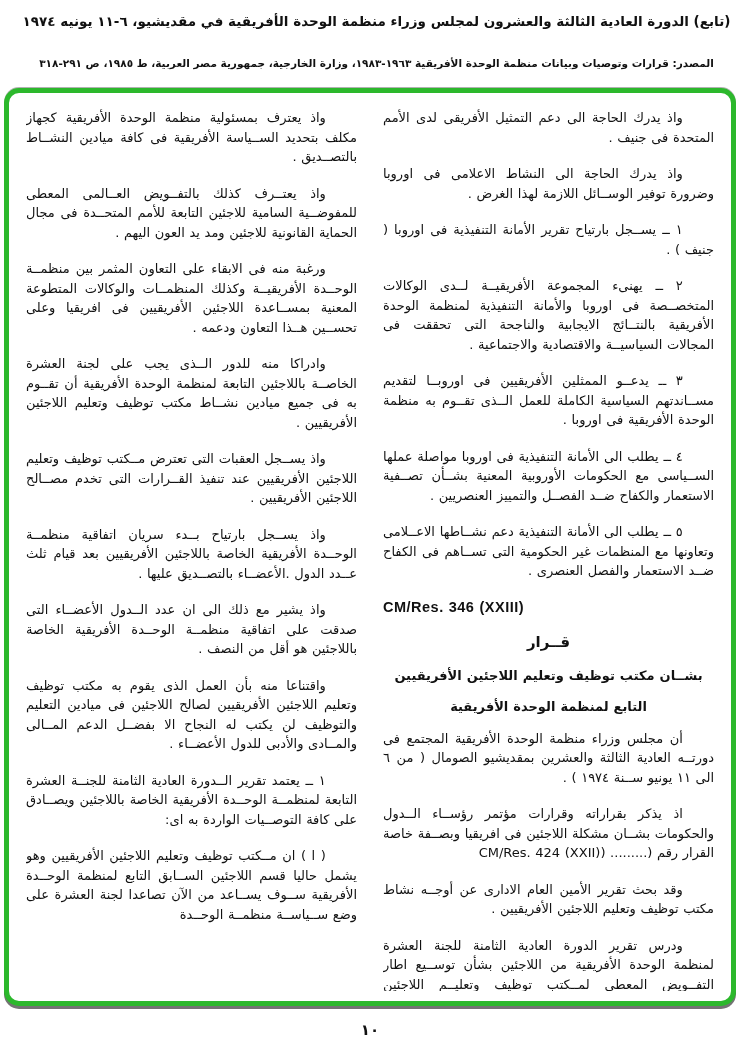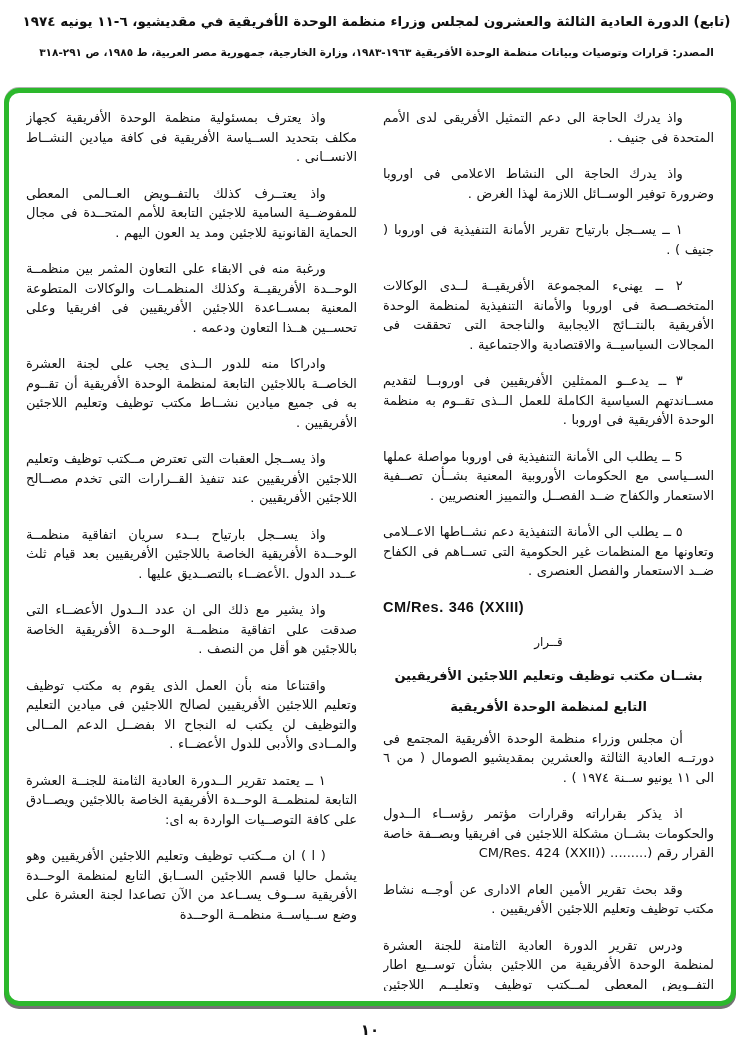--- a/index.html
+++ b/index.html
@@ -24,21 +24,21 @@
     direction: rtl;
     padding-left: 13px;
   }
   .hdr-line1 {
     margin-top: 13px;
     font-size: 13.5px;
     font-weight: bold;
     letter-spacing: 0.2px;
   }
   .hdr-line2 {
-    margin-top: 17px;
+    margin-top: 28px;
     font-size: 10.5px;
     font-weight: bold;
   }
   
   .box {
     position: absolute;
     left: 4px;
     top: 88px;
     width: 732px;
     height: 918px;
@@ -78,22 +78,22 @@
     text-indent: 0;
     font-family: Liberation Sans, sans-serif;
     font-weight: bold;
     font-size: 14.5px;
     letter-spacing: 0.5px;
     margin: 10px 0 16px 0;
   }
   .p-title {
     text-align: center;
     text-indent: 0;
-    font-weight: normal;
-    font-size: 12px;
+    font-weight: bold;
+    font-size: 15px;
     margin: 2px 0 13px 0;
   }
   .p-subtitle {
     text-align: center;
     text-indent: 0;
     font-weight: bold;
     font-size: 13px;
     margin: 0 0 12px 0;
   }
   .p-bold {
@@ -124,34 +124,34 @@
 
   <div class="box">
     <div class="cols">
       <section class="col">
 
       <p class="para p-body">واذ يدرك الحاجة الى دعم التمثيل الأفريقى لدى الأمم المتحدة فى جنيف .</p>
           <p class="para p-body">واذ يدرك الحاجة الى النشاط الاعلامى فى اوروبا وضرورة توفير الوســائل اللازمة لهذا الغرض .</p>
           <p class="para p-body">١ ــ يســجل بارتياح تقرير الأمانة التنفيذية فى اوروبا ( جنيف ) .</p>
           <p class="para p-body">٢ ــ يهنىء المجموعة الأفريقيــة لــدى الوكالات المتخصــصة فى اوروبا والأمانة التنفيذية لمنظمة الوحدة الأفريقية بالنتــائج الايجابية والناجحة التى تحققت فى المجالات السياسيــة والاقتصادية والاجتماعية .</p>
           <p class="para p-body">٣ ــ يدعــو الممثلين الأفريقيين فى اوروبــا لتقديم مســاندتهم السياسية الكاملة للعمل الــذى تقــوم به منظمة الوحدة الأفريقية فى اوروبا .</p>
-          <p class="para p-body">5 ــ يطلب الى الأمانة التنفيذية فى اوروبا مواصلة عملها الســياسى مع الحكومات الأوروبية المعنية بشــأن تصــفية الاستعمار والكفاح ضــد الفصــل والتمييز العنصريين .</p>
+          <p class="para p-body">٤ ــ يطلب الى الأمانة التنفيذية فى اوروبا مواصلة عملها الســياسى مع الحكومات الأوروبية المعنية بشــأن تصــفية الاستعمار والكفاح ضــد الفصــل والتمييز العنصريين .</p>
           <p class="para p-body">٥ ــ يطلب الى الأمانة التنفيذية دعم نشــاطها الاعــلامى وتعاونها مع المنظمات غير الحكومية التى تســاهم فى الكفاح ضــد الاستعمار والفصل العنصرى .</p>
           <p class="para p-ref">CM/Res. 346 (XXIII)</p>
           <p class="para p-title">قــرار</p>
           <p class="para p-subtitle">بشــان مكتب توظيف وتعليم اللاجئين الأفريقيين</p>
           <p class="para p-subtitle">التابع لمنظمة الوحدة الأفريقية</p>
           <p class="para p-body">أن مجلس وزراء منظمة الوحدة الأفريقية المجتمع فى دورتــه العادية الثالثة والعشرين بمقديشيو الصومال ( من ٦ الى ١١ يونيو ســنة ١٩٧٤ ) .</p>
           <p class="para p-body">اذ يذكر بقراراته وقرارات مؤتمر رؤســاء الــدول والحكومات بشــان مشكلة اللاجئين فى افريقيا وبصــفة خاصة القرار رقم (......... (CM/Res. 424 (XXII)</p>
           <p class="para p-body">وقد بحث تقرير الأمين العام الادارى عن أوجــه نشاط مكتب توظيف وتعليم اللاجئين الأفريقيين .</p>
           <p class="para p-body">ودرس تقرير الدورة العادية الثامنة للجنة العشرة لمنظمة الوحدة الأفريقية من اللاجئين بشأن توســيع اطار التفــويض المعطى لمــكتب توظيف وتعليــم اللاجئين الأفريقيين .</p>
         </section>
       <section class="col">
 
-      <p class="para p-body">واذ يعترف بمسئولية منظمة الوحدة الأفريقية كجهاز مكلف بتحديد الســياسة الأفريقية فى كافة ميادين النشــاط الانســانى .</p>
+      <p class="para p-body">واذ يعترف بمسئولية منظمة الوحدة الأفريقية كجهاز مكلف بتحديد الســياسة الأفريقية فى كافة ميادين النشــاط بالتصــديق .</p>
           <p class="para p-body">واذ يعتــرف كذلك بالتفــويض العــالمى المعطى للمفوضــية السامية للاجئين التابعة للأمم المتحــدة فى مجال الحماية القانونية للاجئين ومد يد العون اليهم .</p>
           <p class="para p-body">ورغبة منه فى الابقاء على التعاون المثمر بين منظمــة الوحــدة الأفريقيــة وكذلك المنظمــات والوكالات المتطوعة المعنية بمســاعدة اللاجئين الأفريقيين فى افريقيا وعلى تحســين هــذا التعاون ودعمه .</p>
           <p class="para p-body">وادراكا منه للدور الــذى يجب على لجنة العشرة الخاصــة باللاجئين التابعة لمنظمة الوحدة الأفريقية أن تقــوم به فى جميع ميادين نشــاط مكتب توظيف وتعليم اللاجئين الأفريقيين .</p>
           <p class="para p-body">واذ يســجل العقبات التى تعترض مــكتب توظيف وتعليم اللاجئين الأفريقيين عند تنفيذ القــرارات التى تخدم مصــالح اللاجئين الأفريقيين .</p>
           <p class="para p-body">واذ يســجل بارتياح بــدء سريان اتفاقية منظمــة الوحــدة الأفريقية الخاصة باللاجئين الأفريقيين بعد قيام ثلث عــدد الدول .الأعضــاء بالتصــديق عليها .</p>
           <p class="para p-body">واذ يشير مع ذلك الى ان عدد الــدول الأعضــاء التى صدقت على اتفاقية منظمــة الوحــدة الأفريقية الخاصة باللاجئين هو أقل من النصف .</p>
           <p class="para p-body">واقتناعا منه بأن العمل الذى يقوم به مكتب توظيف وتعليم اللاجئين الأفريقيين لصالح اللاجئين فى ميادين التعليم والتوظيف لن يكتب له النجاح الا بفضــل الدعم المــالى والمــادى والأدبى للدول الأعضــاء .</p>
           <p class="para p-body">١ ــ يعتمد تقرير الــدورة العادية الثامنة للجنــة العشرة التابعة لمنظمــة الوحــدة الأفريقية الخاصة باللاجئين ويصــادق على كافة التوصــيات الواردة به اى:</p>
           <p class="para p-body">( ا ) ان مــكتب توظيف وتعليم اللاجئين الأفريقيين وهو يشمل حاليا قسم اللاجئين الســابق التابع لمنظمة الوحــدة الأفريقية ســوف يســاعد من الآن تصاعدا لجنة العشرة على وضع ســياســة منظمــة الوحــدة</p>
         </section>

